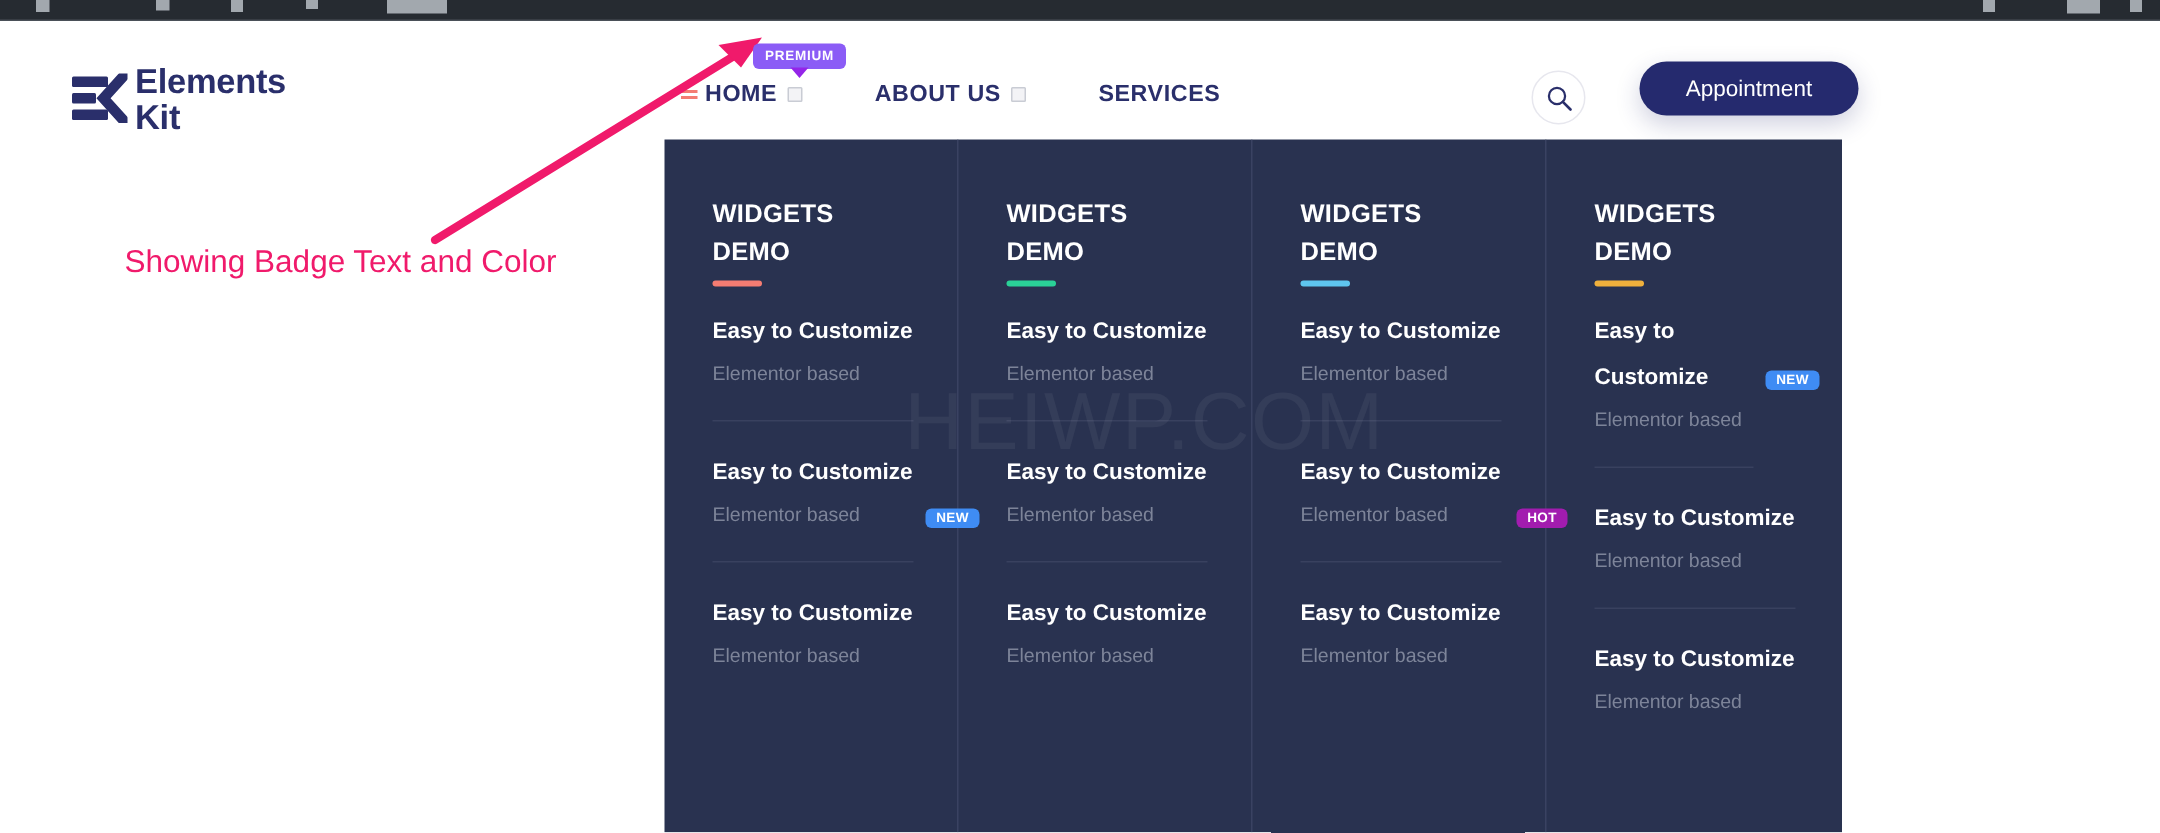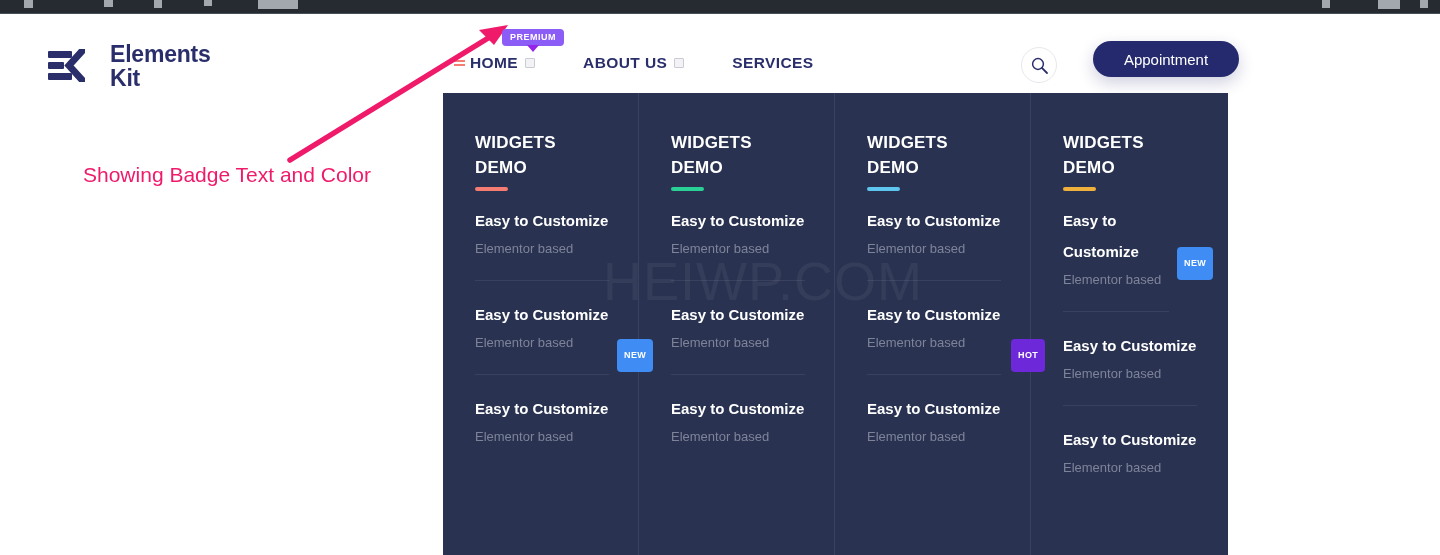--- a/index.html
+++ b/index.html
@@ -40,21 +40,21 @@
     width: 1440px; height: 80px;
     background: #ffffff;
   }
 
   
   .logo {
     position: absolute;
     left: 48px; top: 28px;
     display: flex;
     align-items: center;
-    gap: 22px;
+    gap: 2px;
   }
   .logo-mark { position: relative; width: 40px; height: 40px; }
   .logo-mark .bar {
     position: absolute; left: 0;
     width: 24px; height: 7px;
     background: #2a2f6b; border-radius: 1px;
   }
   .logo-mark .bar.b1 { top: 5px; }
   .logo-mark .bar.b2 { top: 16px; width: 16px; }
   .logo-mark .bar.b3 { top: 27px; }
@@ -224,21 +224,21 @@
     line-height: 1.9;
     margin-top: 1px;
   }
   .item-badge {
     position: absolute;
     right: -44px;
     top: 40px;
     font-size: 9px;
     font-weight: 700;
     color: #ffffff;
-    padding: 12px 7px;
+    padding: 2px 7px;
     border-radius: 4px;
     letter-spacing: .3px;
     line-height: 1;
   }
 
   
   .watermark {
     position: absolute;
     left: 603px; top: 250px;
     font-size: 54px;
@@ -370,21 +370,21 @@
       </div>
       <div class="col-underline" style="background:#5ec5ee;"></div>
       <div class="col-items">
         <div class="menu-item">
           <div class="menu-item-title">Easy to Customize</div>
           <div class="menu-item-sub">Elementor based</div>
         </div>
         <div class="menu-item">
           <div class="menu-item-title">Easy to Customize</div>
           <div class="menu-item-sub">Elementor based</div>
-          <div class="item-badge" style="background:#6d28d9;">HOT</div>
+          <div class="item-badge" style="background:#a21caf;">HOT</div>
         </div>
         <div class="menu-item last">
           <div class="menu-item-title">Easy to Customize</div>
           <div class="menu-item-sub">Elementor based</div>
         </div>
       </div>
     </div>
 
     <div class="mega-col">
       <div class="col-title">

